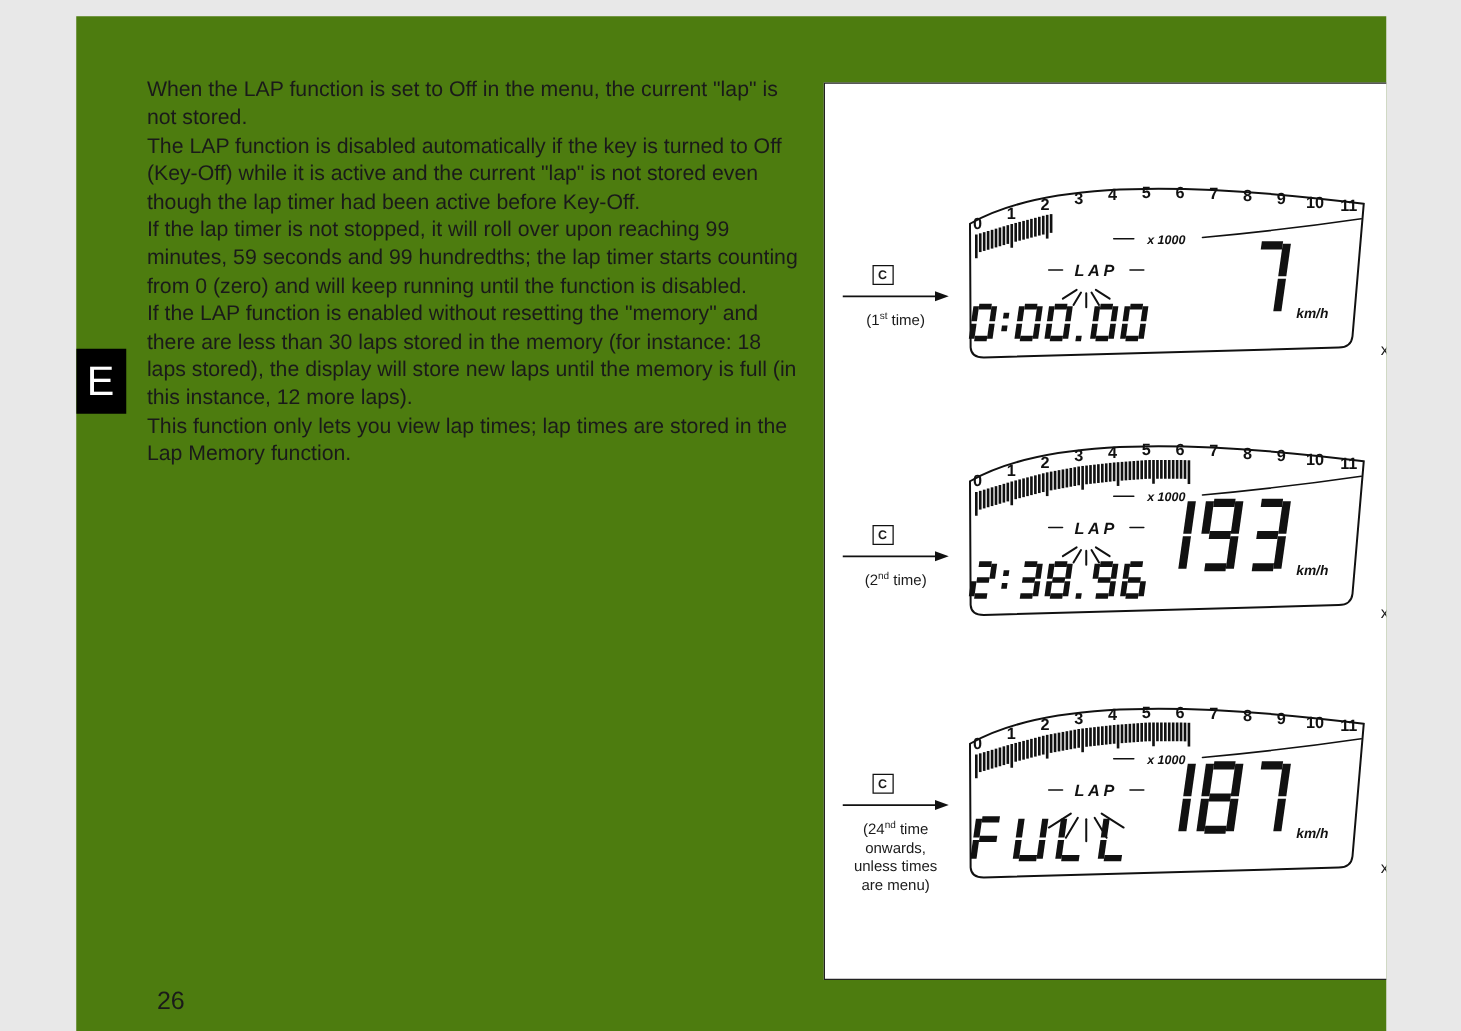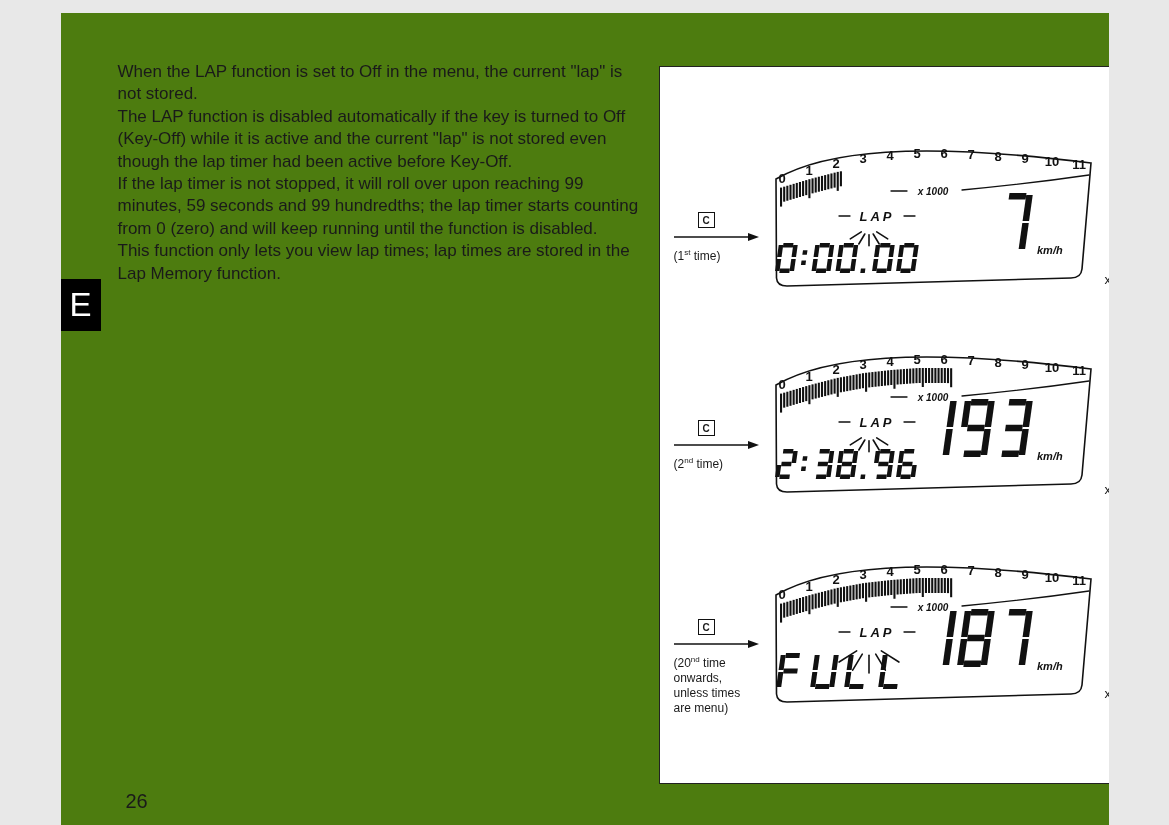--- a/index.html
+++ b/index.html
@@ -37,34 +37,35 @@
 
   .press-group { position:absolute; left:14px; width:92px; }
   .c-box {
     width:15px; height:14px; border:1.5px solid #111; margin-left:24px; margin-bottom:3px;
     display:flex; align-items:center; justify-content:center;
     font-size:10px; font-weight:bold;
   }
   .arrow { width:86px; height:12px; display:block; }
   .arrow line { stroke:#111; stroke-width:1.4; }
   .arrow polygon { fill:#111; }
-  .press-label { font-size:12px; line-height:15px; margin-top:2px; width:86px; }
+  .press-label { font-size:12px; line-height:15px; margin-top:2px; width:86px;text-align:center; }
   .press-label sup { font-size:8px; }
 
   .duration { position:absolute; left:445px; font-size:13px; }
 </style>
 </head>
 <body>
 
 <div class="page">
 
   <div class="text-block">
     <p>When the LAP function is set to Off in the menu, the current "lap" is not stored.</p>
     <p>The LAP function is disabled automatically if the key is turned to Off (Key-Off) while it is active and the current "lap" is not stored even though the lap timer had been active before Key-Off.</p>
     <p>If the lap timer is not stopped, it will roll over upon reaching 99 minutes, 59 seconds and 99 hundredths; the lap timer starts counting from 0 (zero) and will keep running until the function is disabled.</p>
+    <p>If the LAP function is enabled without resetting the "memory" and there are less than 30 laps stored in the memory (for instance: 18 laps stored), the display will store new laps until the memory is full (in this instance, 12 more laps).</p>
     <p>This function only lets you view lap times; lap times are stored in the Lap Memory function.</p>
   </div>
 
   <div class="section-tab">E</div>
   <div class="page-number">26</div>
 
   <div class="figure-box">
 
     <div class="display" style="top:70px">
       <svg class="lcd" viewBox="0 0 330 160">
@@ -459,21 +460,21 @@
     </div>
 
     <div class="press-group" style="top:552px">
       <div class="c-box">
           <span>C</span>
         </div>
       <svg class="arrow" viewBox="0 0 86 12">
           <line x1="0" y1="6" x2="74" y2="6"></line>
           <polygon points="74,2 85,6 74,10"></polygon>
         </svg>
-      <div class="press-label"><span>(</span><span>20</span><sup>nd</sup><span> time onwards, unless times are menu)</span></div>
+      <div class="press-label"><span>(</span><span>24</span><sup>nd</sup><span> time onwards, unless times are menu)</span></div>
     </div>
 
     <div class="duration" style="top:205px">x 10 sec</div>
     <div class="duration" style="top:415px">x 10 sec</div>
     <div class="duration" style="top:619px">x 7 sec</div>
 
     <div class="fig-label">fig. 18</div>
   </div>
 
 </div>

